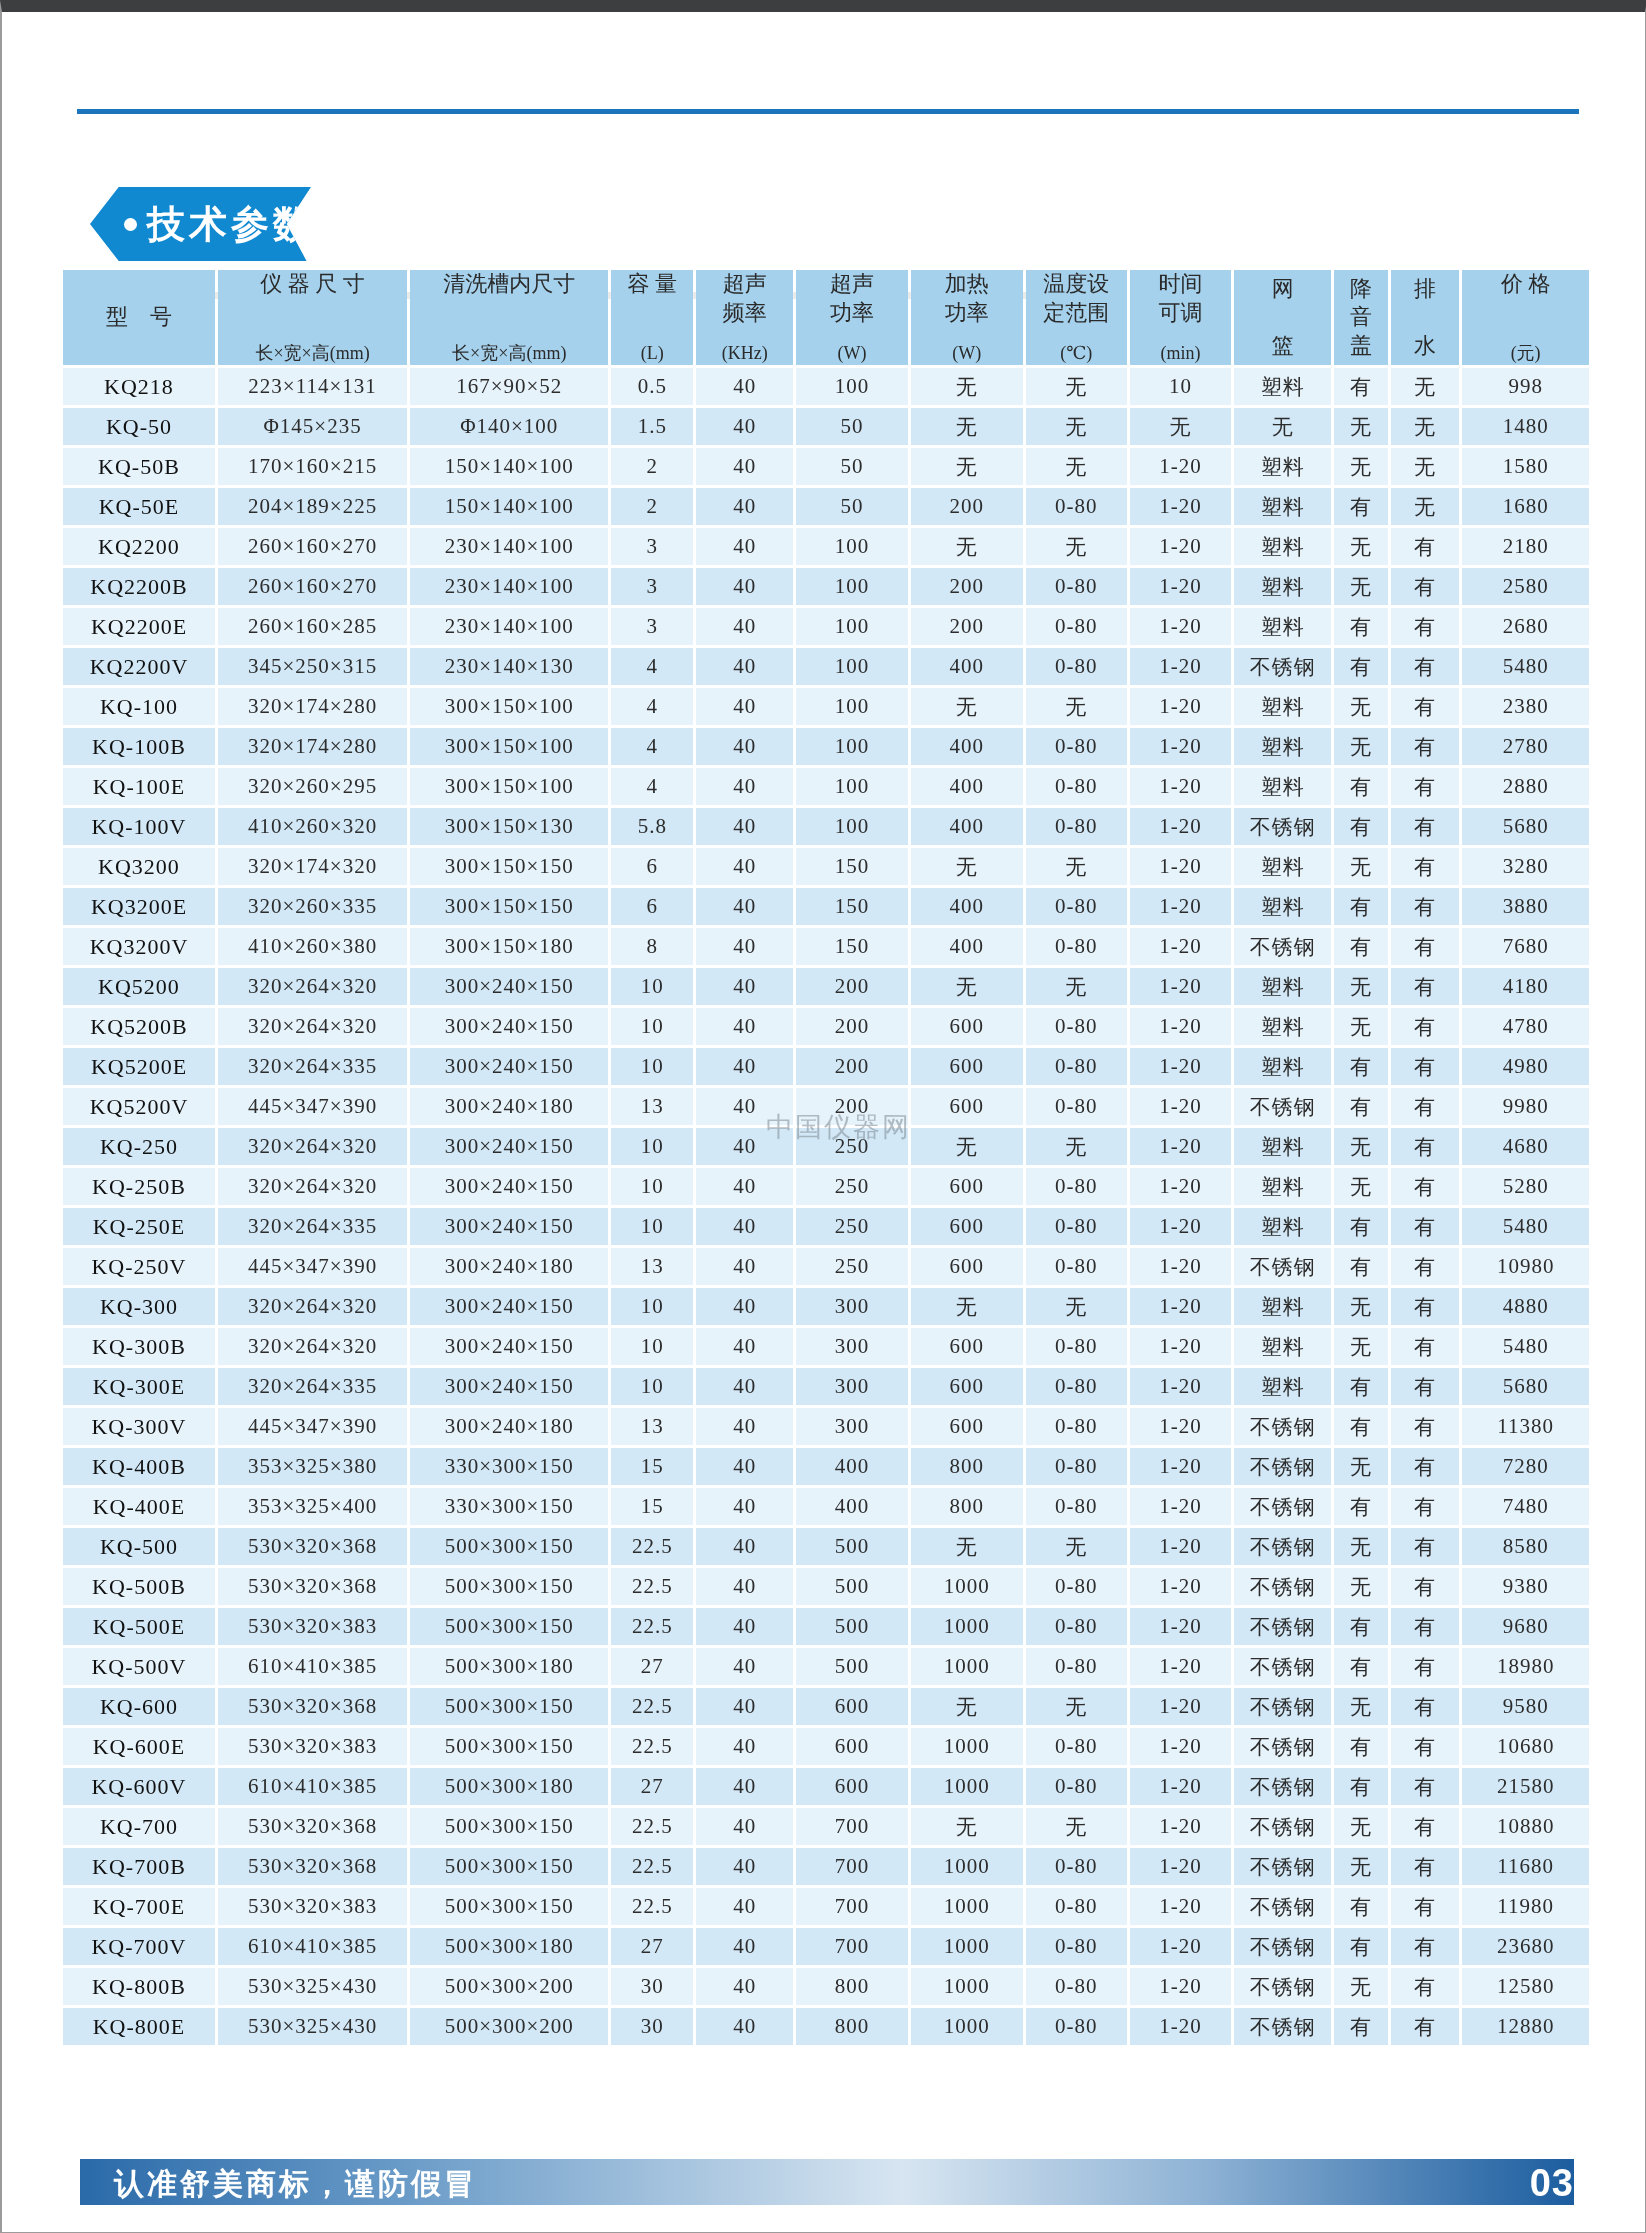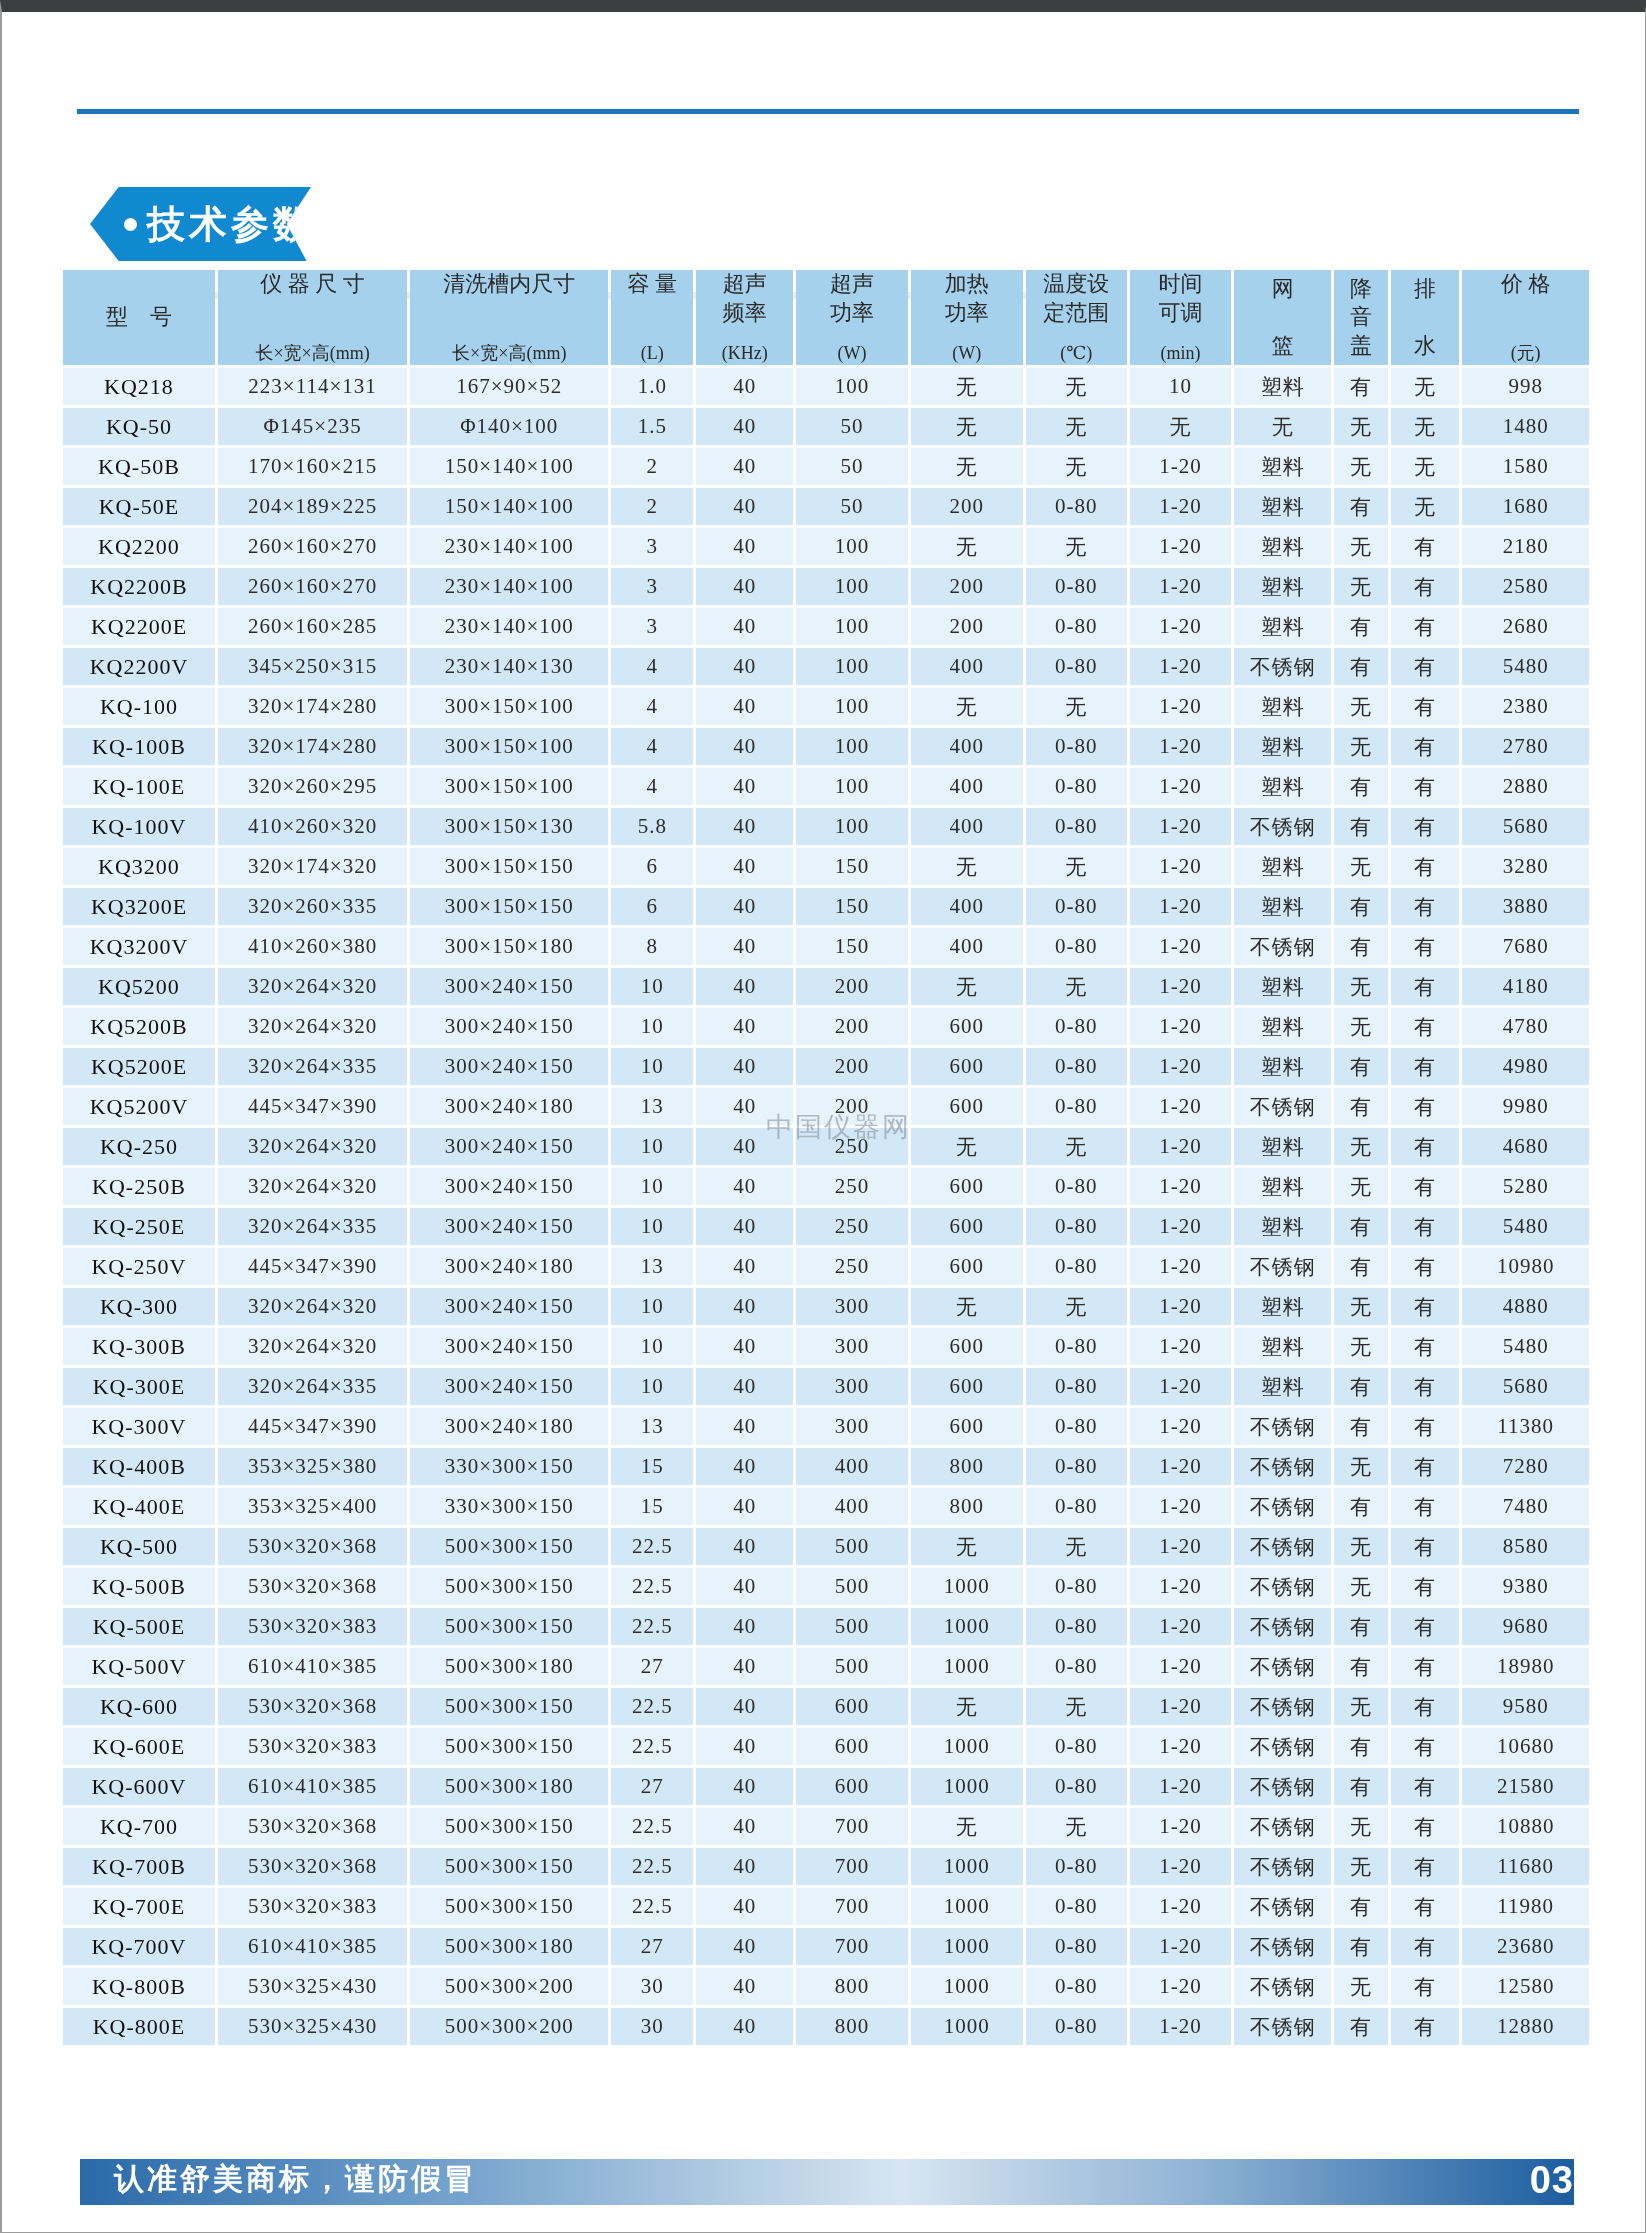--- a/index.html
+++ b/index.html
@@ -75,21 +75,21 @@
   .watermark{
     position:absolute;left:764px;top:1097px;
     font-size:27px;letter-spacing:2px;color:rgba(125,138,148,0.55);
     font-family:"Liberation Sans","DejaVu Sans",sans-serif;
     white-space:nowrap;
   }
   
   .footer-bar{
     position:absolute;left:78px;top:2147px;width:1494px;height:46px;
     background:linear-gradient(90deg,#2a6aa9 0%,#6b9cc8 22%,#d7e5f1 55%,#8fb3d5 75%,#1c5d9f 100%);
-    display:flex;align-items:flex-start;justify-content:space-between;
+    display:flex;align-items:flex-end;justify-content:space-between;
     font-family:"Liberation Sans","DejaVu Sans",sans-serif;
   }
   .footer-bar .ftxt{
     color:#ffffff;font-weight:bold;font-size:30px;
     letter-spacing:3px;padding-left:34px;white-space:nowrap;
   }
   .footer-bar .pnum{
     color:#ffffff;font-weight:bold;font-size:38px;
     letter-spacing:1px;
   }
@@ -212,21 +212,21 @@
               <div class="h-unit">(元)</div>
             </div>
           </th>
         </tr>
     </thead>
     <tbody>
         <tr>
           <td class="model">KQ218</td>
           <td>223×114×131</td>
           <td>167×90×52</td>
-          <td>1.0</td>
+          <td>0.5</td>
           <td>40</td>
           <td>100</td>
           <td>无</td>
           <td>无</td>
           <td>10</td>
           <td>塑料</td>
           <td>有</td>
           <td>无</td>
           <td>998</td>
         </tr>

